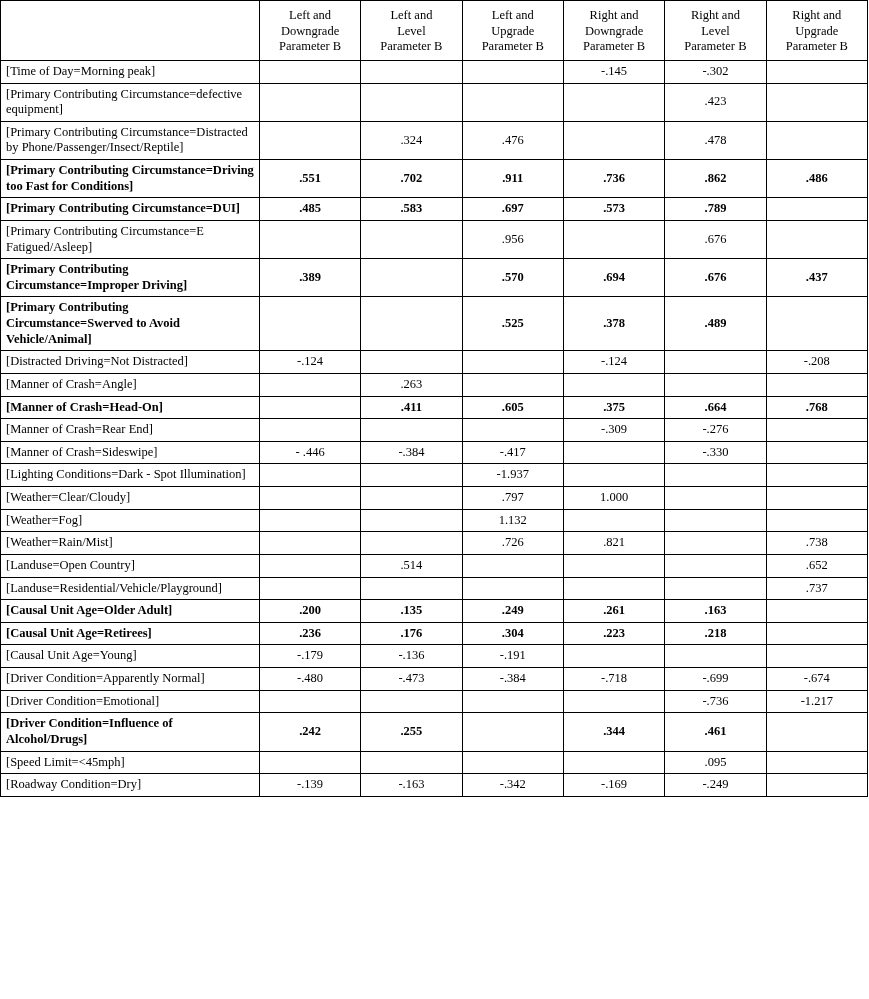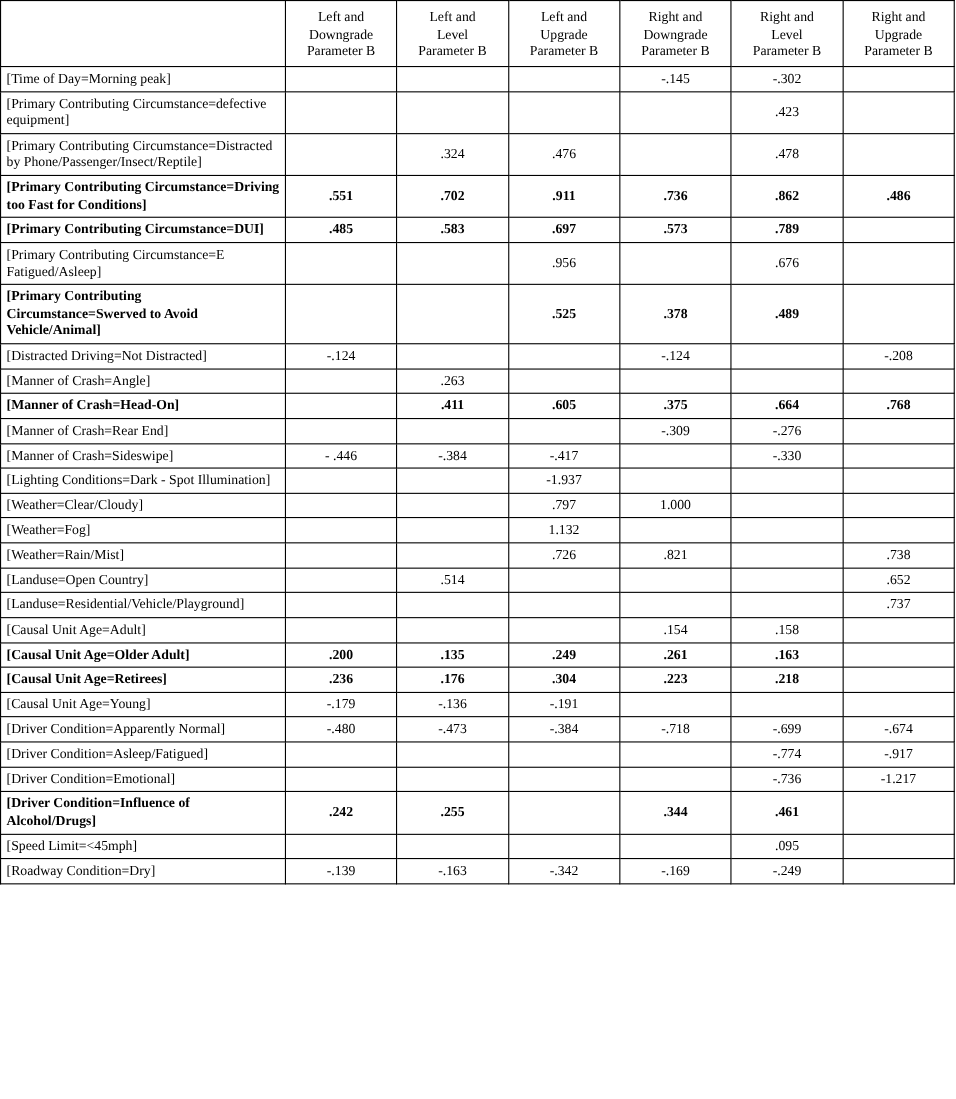--- a/index.html
+++ b/index.html
@@ -156,20 +156,29 @@
         <tr>
           <td class="label-cell">[Primary Contributing Circumstance=E Fatigued/Asleep]</td>
           <td class="value-cell"></td>
           <td class="value-cell"></td>
           <td class="value-cell">.956</td>
           <td class="value-cell"></td>
           <td class="value-cell">.676</td>
           <td class="value-cell"></td>
         </tr>
         <tr class="bold">
+          <td class="label-cell">[Primary Contributing Circumstance=Improper Driving]</td>
+          <td class="value-cell">.389</td>
+          <td class="value-cell"></td>
+          <td class="value-cell">.570</td>
+          <td class="value-cell">.694</td>
+          <td class="value-cell">.676</td>
+          <td class="value-cell">.437</td>
+        </tr>
+        <tr class="bold">
           <td class="label-cell">[Primary Contributing Circumstance=Swerved to Avoid Vehicle/Animal]</td>
           <td class="value-cell"></td>
           <td class="value-cell"></td>
           <td class="value-cell">.525</td>
           <td class="value-cell">.378</td>
           <td class="value-cell">.489</td>
           <td class="value-cell"></td>
         </tr>
         <tr>
           <td class="label-cell">[Distracted Driving=Not Distracted]</td>
@@ -262,29 +271,20 @@
           <td class="value-cell">.652</td>
         </tr>
         <tr>
           <td class="label-cell">[Landuse=Residential/Vehicle/Playground]</td>
           <td class="value-cell"></td>
           <td class="value-cell"></td>
           <td class="value-cell"></td>
           <td class="value-cell"></td>
           <td class="value-cell"></td>
           <td class="value-cell">.737</td>
-        </tr>
-        <tr>
-          <td class="label-cell">[Causal Unit Age=Adult]</td>
-          <td class="value-cell"></td>
-          <td class="value-cell"></td>
-          <td class="value-cell"></td>
-          <td class="value-cell">.154</td>
-          <td class="value-cell">.158</td>
-          <td class="value-cell"></td>
         </tr>
         <tr class="bold">
           <td class="label-cell">[Causal Unit Age=Older Adult]</td>
           <td class="value-cell">.200</td>
           <td class="value-cell">.135</td>
           <td class="value-cell">.249</td>
           <td class="value-cell">.261</td>
           <td class="value-cell">.163</td>
           <td class="value-cell"></td>
         </tr>
@@ -309,29 +309,20 @@
         <tr class="italic">
           <td class="label-cell">[Driver Condition=Apparently Normal]</td>
           <td class="value-cell">-.480</td>
           <td class="value-cell">-.473</td>
           <td class="value-cell">-.384</td>
           <td class="value-cell">-.718</td>
           <td class="value-cell">-.699</td>
           <td class="value-cell">-.674</td>
         </tr>
         <tr>
-          <td class="label-cell">[Driver Condition=Asleep/Fatigued]</td>
-          <td class="value-cell"></td>
-          <td class="value-cell"></td>
-          <td class="value-cell"></td>
-          <td class="value-cell"></td>
-          <td class="value-cell">-.774</td>
-          <td class="value-cell">-.917</td>
-        </tr>
-        <tr>
           <td class="label-cell">[Driver Condition=Emotional]</td>
           <td class="value-cell"></td>
           <td class="value-cell"></td>
           <td class="value-cell"></td>
           <td class="value-cell"></td>
           <td class="value-cell">-.736</td>
           <td class="value-cell">-1.217</td>
         </tr>
         <tr class="bold">
           <td class="label-cell">[Driver Condition=Influence of Alcohol/Drugs]</td>

